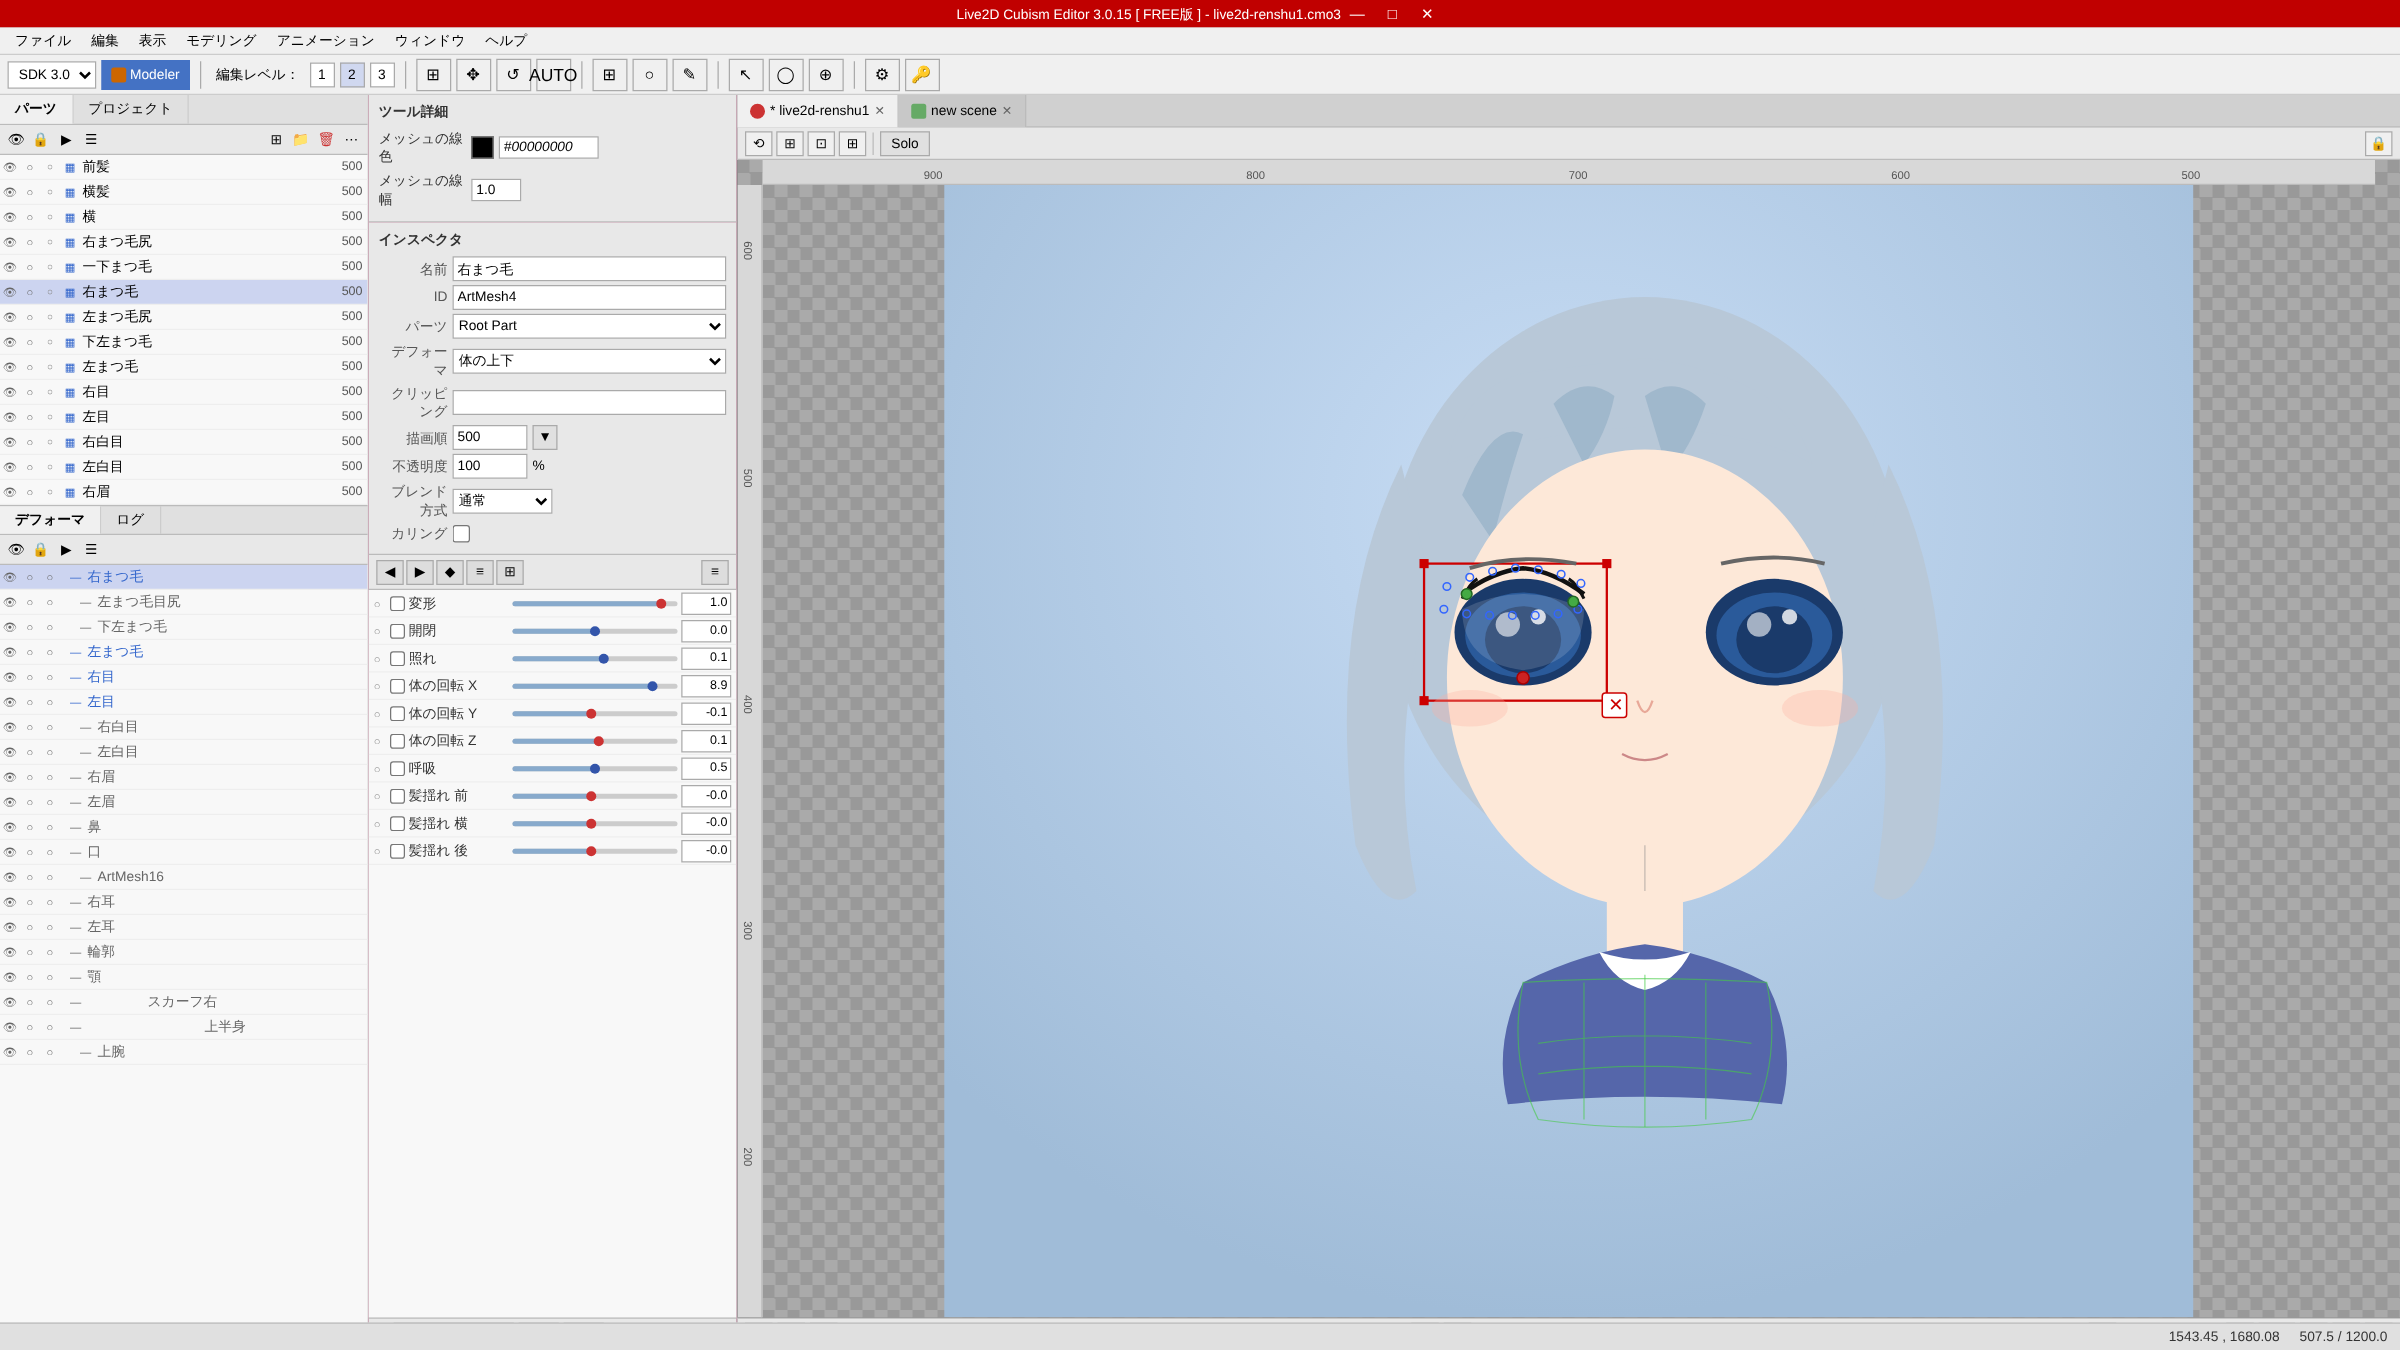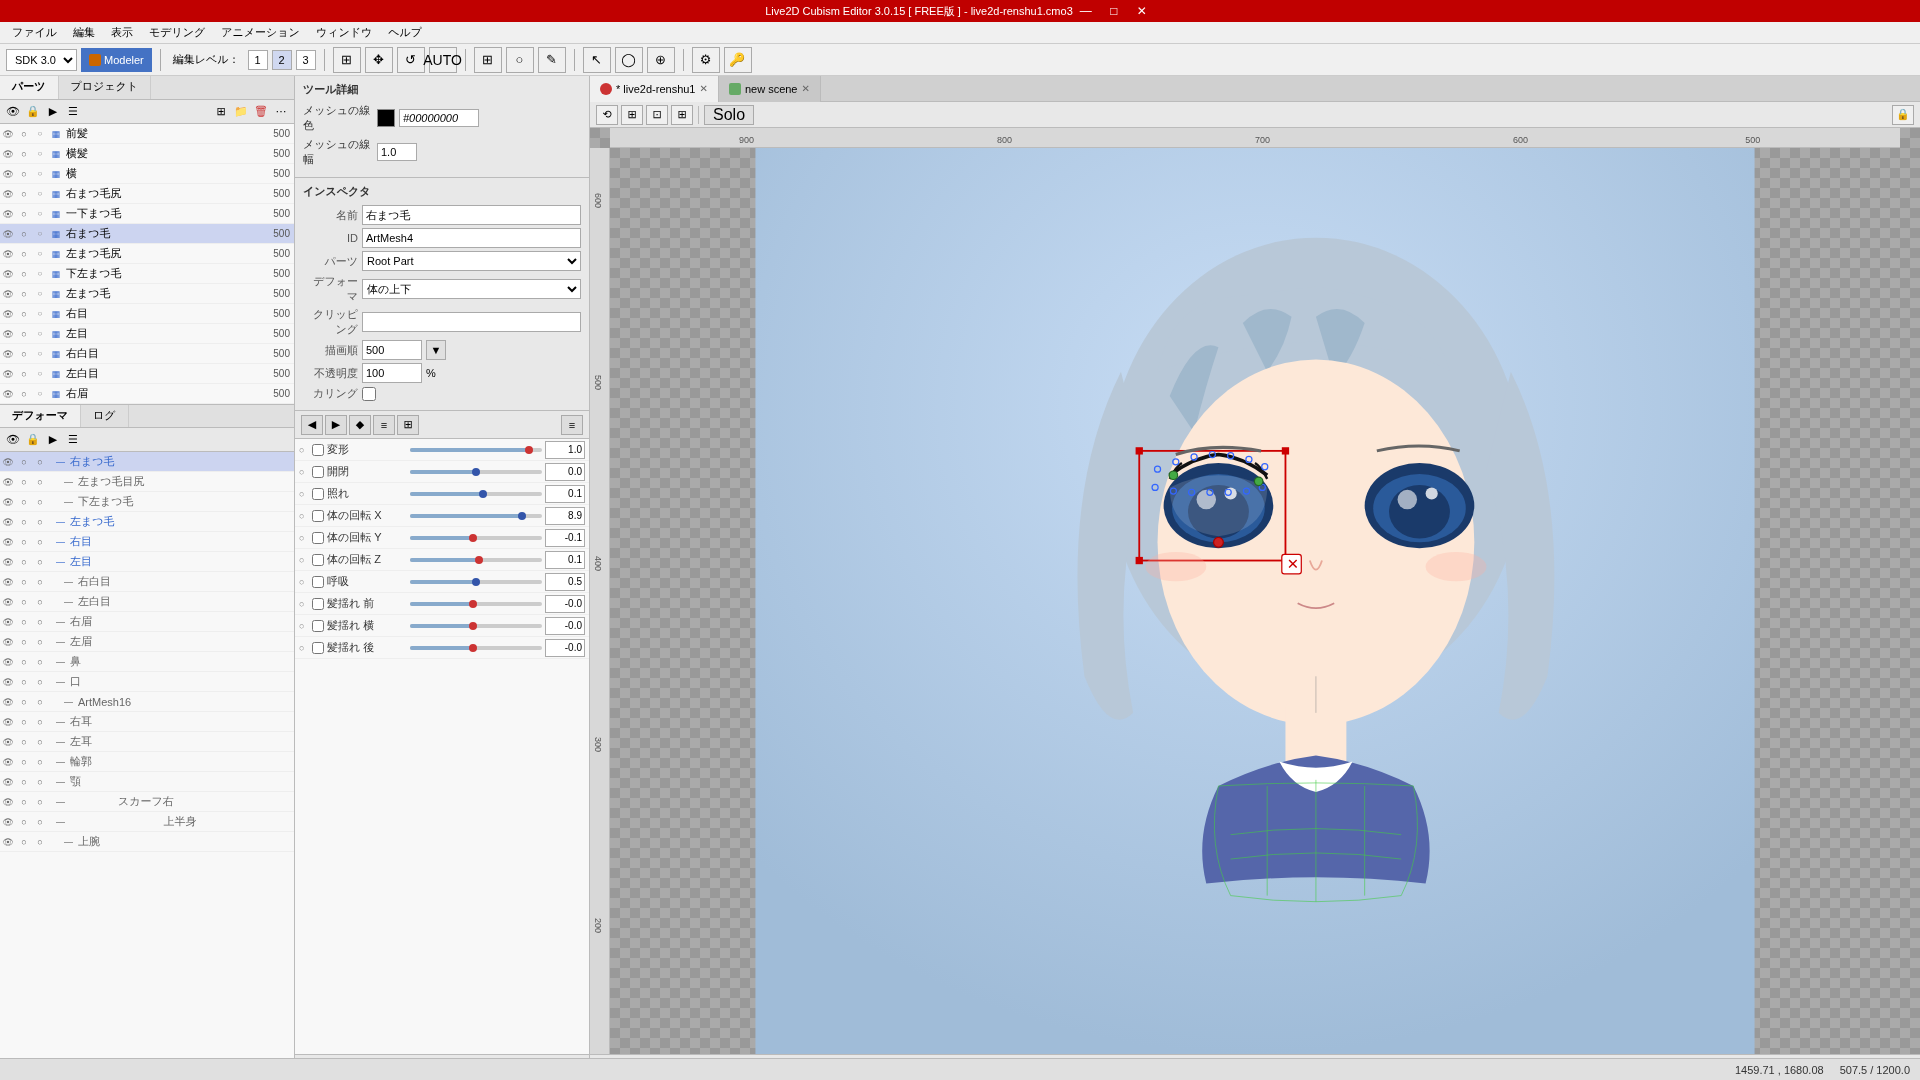--- a/index.html
+++ b/index.html
@@ -150,21 +150,21 @@
     .tab-close { font-size: 10px; cursor: pointer; color: #666; }
     .tab-icon { width: 12px; height: 12px; background: #cc3333; border-radius: 50%; }
     .tab-icon-green { width: 12px; height: 12px; background: #66aa66; border-radius: 2px; }
 
     
     #canvas-toolbar {
       display: flex; align-items: center; padding: 2px 6px; background: #e8e8e8;
       border-bottom: 1px solid #bbb; height: 26px; gap: 3px;
     }
     .canvas-tool-btn { width: 22px; height: 20px; background: #f0f0f0; border: 1px solid #aaa; cursor: pointer; display: flex; align-items: center; justify-content: center; font-size: 11px; }
-    .solo-btn { height: 20px; padding: 0 8px; background: #e0e0e0; border: 1px solid #aaa; cursor: pointer; font-size: 16px; }
+    .solo-btn { height: 20px; padding: 0 8px; background: #e0e0e0; border: 1px solid #aaa; cursor: pointer; font-size: 11px; }
     .canvas-tool-separator { width: 1px; height: 18px; background: #bbb; margin: 0 2px; }
 
     
     #canvas-viewport {
       flex: 1; position: relative; overflow: hidden; background: #777;
     }
     #canvas-bg {
       position: absolute; top: 0; left: 0; width: 100%; height: 100%;
       background: repeating-conic-gradient(#aaa 0% 25%, #999 0% 50%) 0 0 / 20px 20px;
     }
@@ -629,20 +629,26 @@
         <span class="inspector-label">描画順</span>
         <input class="inspector-number" value="500" style="width: 60px;">
         <button class="small-btn">▼</button>
       </div>
       <div class="inspector-row">
         <span class="inspector-label">不透明度</span>
         <input class="inspector-number" value="100" style="width: 60px;">
         <span class="inspector-percent">%</span>
       </div>
       <div class="inspector-row">
+        <span class="inspector-label">ブレンド方式</span>
+        <select class="inspector-select" style="width:80px;flex:none;">
+          <option>通常</option>
+        </select>
+      </div>
+      <div class="inspector-row">
         <span class="inspector-label">カリング</span>
         <input type="checkbox" class="inspector-checkbox" style="">
       </div>
     </div>
 
     <div id="parameter-section">
       <div id="param-toolbar">
         <button class="param-tool-btn">◀</button>
         <button class="param-tool-btn">▶</button>
         <button class="param-tool-btn">◆</button>
@@ -953,15 +959,15 @@
       <button class="canvas-footer-btn">⊞</button>
       <button class="canvas-footer-btn">⛶</button>
 
       <button class="canvas-footer-btn" style="margin-left:auto;">▶</button>
     </div>
 
   </div>
 </div>
 
 <div id="statusbar">
-  <span>1459.71 , 1680.08</span>
+  <span>1543.45 , 1680.08</span>
   <span style="margin-left:16px;">507.5 / 1200.0</span>
 </div>
 
 </body></html>

